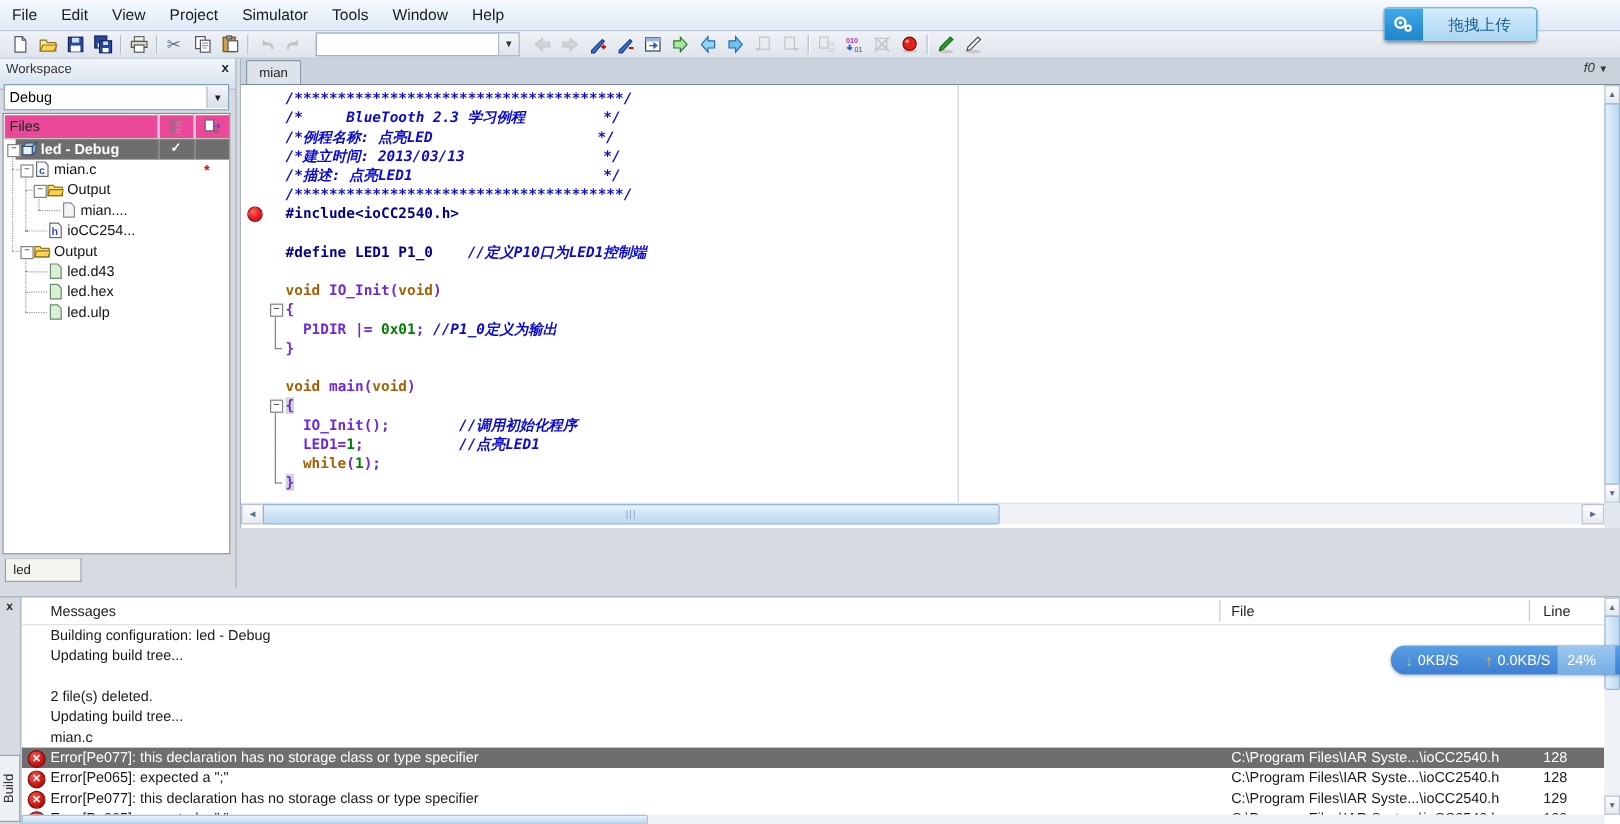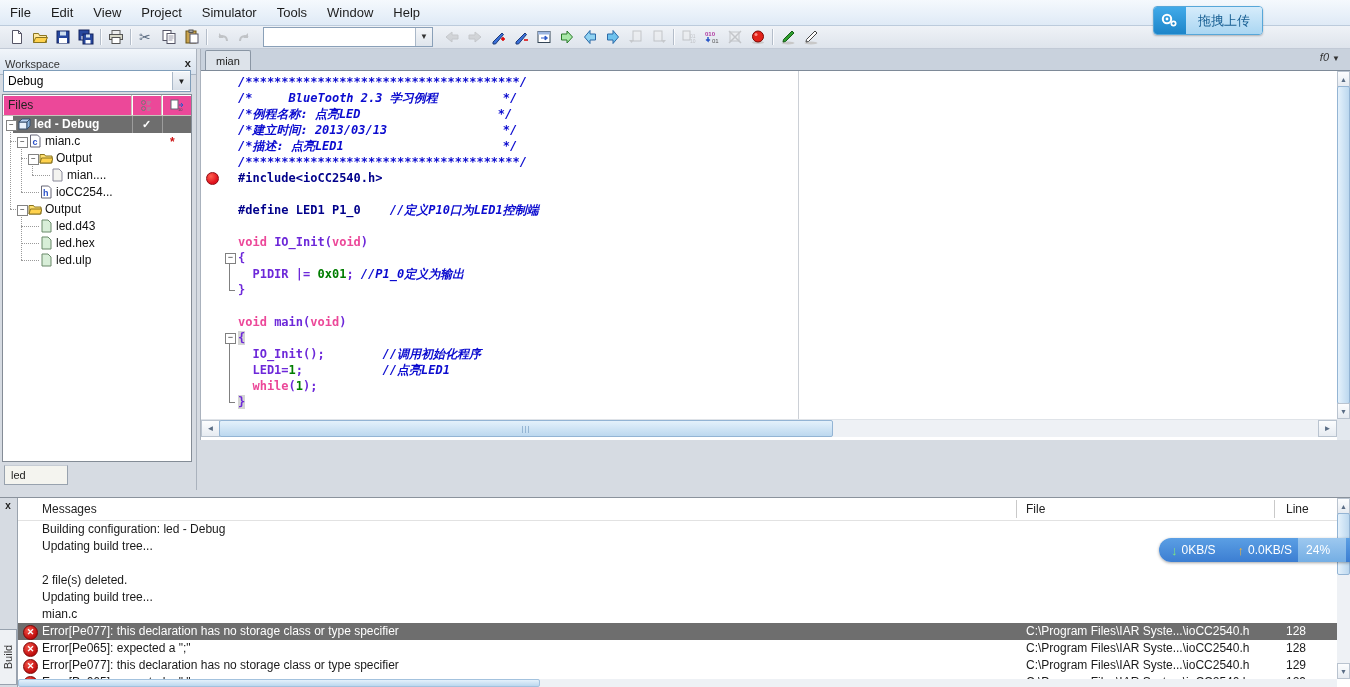--- a/index.html
+++ b/index.html
@@ -10,40 +10,40 @@
   .menubar{position:absolute;left:0;top:0;right:0;height:25px;
     background:linear-gradient(#f5f9fd,#dfeaf6);border-bottom:1px solid #bccbdc;
     display:flex;align-items:center;z-index:5;}
   .menu-item{padding:0 10px;font-size:13px;color:#1c1c1c;cursor:default;}
   
   .upload-btn{position:absolute;left:1153px;top:6px;height:27px;display:flex;z-index:60;
     border:1px solid #57a7d9;border-radius:4px;overflow:hidden;
     box-shadow:0 1px 2px rgba(0,0,0,.25);}
   .upload-ico{width:32px;background:linear-gradient(#41aae9,#1d85c9);display:flex;
     align-items:center;justify-content:center;}
-  .upload-txt{width:76px;background:linear-gradient(#d6ecfb,#aad6f2);display:flex;
+  .upload-txt{width:94px;background:linear-gradient(#d6ecfb,#aad6f2);display:flex;
     align-items:center;justify-content:center;font-size:13px;color:#185f93;}
   
   .toolbar{position:absolute;left:0;top:25px;right:0;height:23px;
     background:linear-gradient(#f0f3f7,#dee4ec);border-bottom:1px solid #c2cad6;
     display:flex;align-items:center;padding-left:5px;z-index:4;}
   .tb{width:23px;height:20px;display:flex;align-items:center;justify-content:center;flex:none;}
   .tb svg{width:16px;height:16px;}
   .tb.disabled{opacity:.4;filter:grayscale(1);}
   .tb-sep{width:1px;height:16px;background:#b4bdc9;box-shadow:1px 0 0 #fbfcfe;margin:0 3px;flex:none;}
   .tb-combo{width:168px;height:18px;background:#fff;border:1px solid #8aa0b8;margin:0 7px;
     position:relative;flex:none;}
   .tb-combo .dd{position:absolute;right:0;top:0;bottom:0;width:16px;
     background:linear-gradient(#f4f6f9,#dfe5ec);border-left:1px solid #aab8c8;
     font-size:8px;color:#333;display:flex;align-items:center;justify-content:center;}
   
   .workspace{position:absolute;left:0;top:48px;width:196px;height:442px;
     background:#d6dbe2;border-right:1px solid #aab2bd;}
   .ws-title{height:18px;background:linear-gradient(#f2f6fb,#d8e2ee);
-    border-bottom:1px solid #aab6c4;display:flex;align-items:flex-end;
+    border-bottom:1px solid #aab6c4;display:flex;align-items:flex-start;
     padding:4px 5px;font-size:11px;color:#333;}
   .ws-title .close{margin-left:auto;font-size:11px;font-weight:bold;color:#222;
     font-family:"Liberation Mono",monospace;}
   .ws-combo{position:absolute;left:3px;top:22px;right:5px;height:20px;background:#fff;
     border:1px solid #7f9db9;font-size:12px;display:flex;align-items:center;}
   .ws-combo .val{padding-left:4px;flex:1;}
   .ws-combo .dd{width:17px;height:18px;background:linear-gradient(#f2f5f9,#d8dfe8);
     border-left:1px solid #aab8c8;display:flex;align-items:center;justify-content:center;
     font-size:8px;color:#222;}
   .ws-files{position:absolute;left:2px;top:46px;right:4px;bottom:28px;
@@ -89,21 +89,21 @@
     background:radial-gradient(circle at 35% 30%,#ff6050,#e0121d 65%);border:1px solid #8e0a12;}
   .foldcol{width:15px;flex:none;position:relative;}
   .foldbox{position:absolute;left:2px;top:3px;width:9px;height:9px;border:1px solid #808080;
     background:#fff;font:9px/8px "Liberation Mono",monospace;text-align:center;color:#222;}
   .fold-start::after{content:"";position:absolute;left:6px;top:14px;bottom:0;border-left:1px solid #808080;}
   .fold-mid::after{content:"";position:absolute;left:6px;top:0;bottom:0;border-left:1px solid #808080;}
   .fold-end::after{content:"";position:absolute;left:6px;top:0;height:9px;border-left:1px solid #808080;}
   .fold-end::before{content:"";position:absolute;left:6px;top:8px;width:6px;border-top:1px solid #808080;}
   .codetext{white-space:pre;}
   .seg.pl{color:#6d28d9;}
-  .seg.kw{color:#ec4899;}
+  .seg.kw{color:#a16207;}
   .seg.pp{color:#00008b;}
   .seg.cm{color:#0b0bcf;font-style:italic;}
   .seg.num{color:#007d00;}
   .seg.hl{background:#d4d4d4;}
   .split-line{position:absolute;left:597px;top:23px;bottom:21px;width:1px;background:#ccd0d6;}
   
   .hscroll{position:absolute;left:0;right:13px;bottom:3px;height:17px;background:#eef1f5;
     border-top:1px solid #dfe3e8;}
   .sbtn{position:absolute;top:0;bottom:0;width:17px;background:linear-gradient(#fcfdfe,#e6ebf1);
     border:1px solid #b9c3cf;display:flex;align-items:center;justify-content:center;

